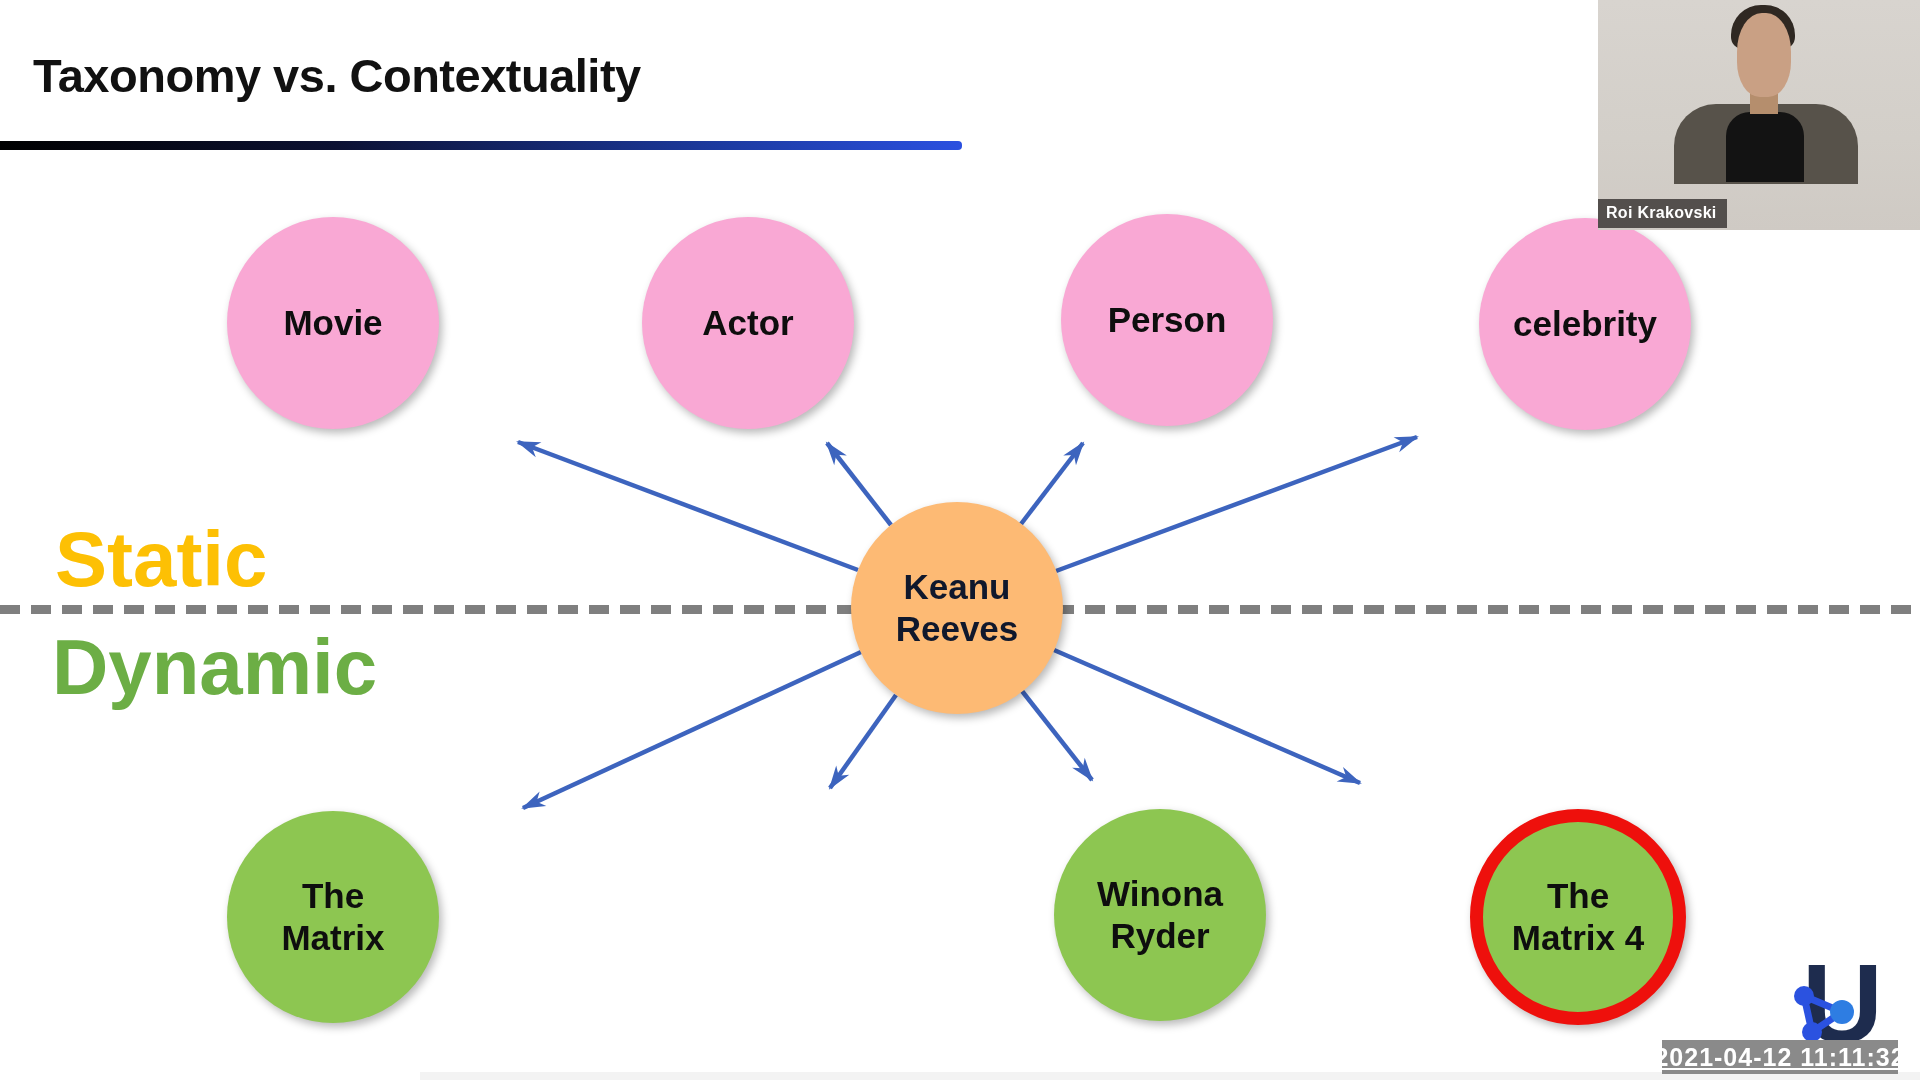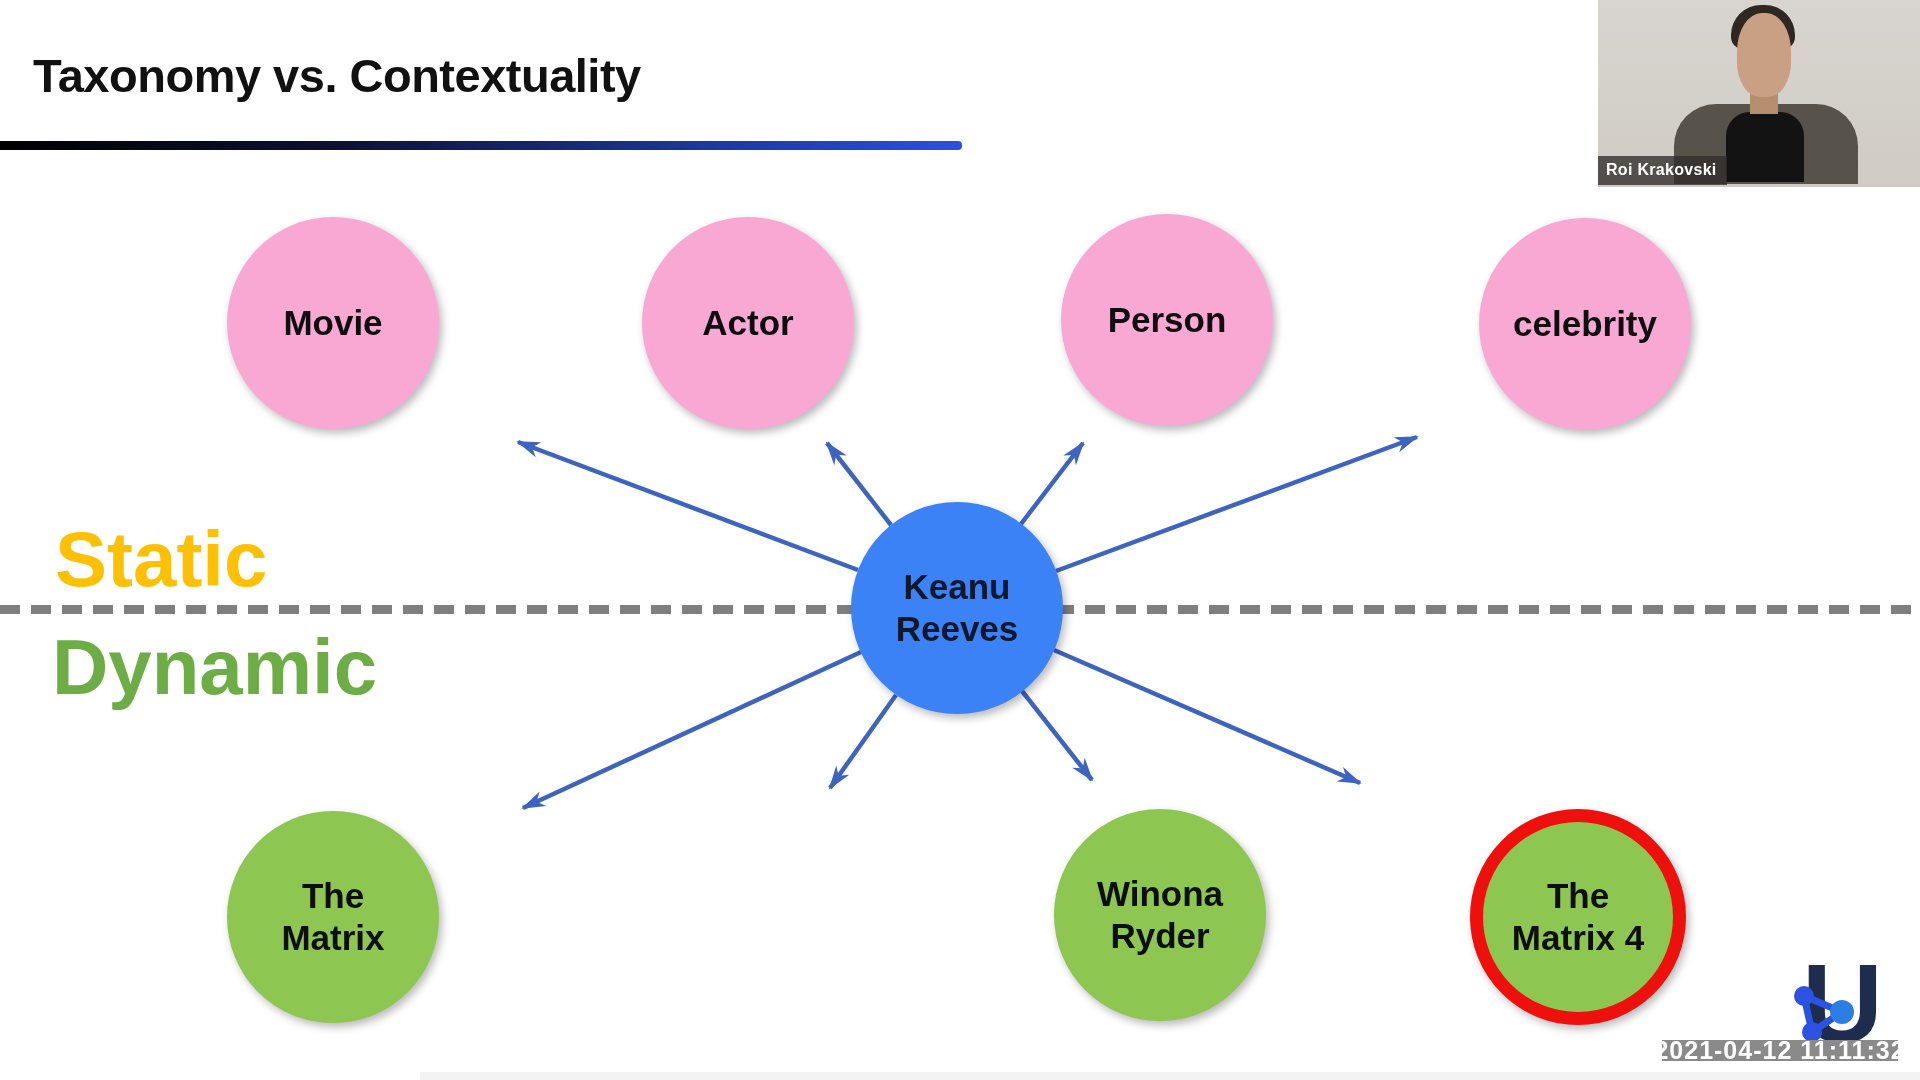--- a/index.html
+++ b/index.html
@@ -43,29 +43,29 @@
   .node{
     position:absolute;width:212px;height:212px;border-radius:50%;
     display:flex;align-items:center;justify-content:center;text-align:center;
     font-size:35px;font-weight:800;color:#0e0e0e;line-height:1.2;
     box-shadow:3px 4px 8px rgba(0,0,0,0.28);
     z-index:3;box-sizing:border-box;
   }
   .node-label{white-space:pre-line;}
   .node.yellow{background:#f9a8d4;}
   .node.green{background:#8dc651;justify-content:center;}
-  .node.center-node{background:#3b82f6;color:#10182c;}
+  .node.center-node{background:#fdba74;color:#10182c;}
   .node.ring{
     width:216px;height:216px;
     border:13px solid #ee100c;background:#8dc651;
   }
 
   
   .webcam{
-    position:absolute;left:1598px;top:0;width:322px;height:187px;
+    position:absolute;left:1598px;top:0;width:322px;height:230px;
     background:linear-gradient(180deg,#d8d4cf 0%,#d3cfc9 60%,#cfcac4 100%);
     overflow:hidden;z-index:5;
   }
   .wc-hair{
     position:absolute;left:133px;top:5px;width:64px;height:44px;
     background:#2f2822;border-radius:30px 30px 12px 12px;
   }
   .wc-face{
     position:absolute;left:139px;top:13px;width:54px;height:84px;
     background:#c9a084;border-radius:46% 46% 42% 42%;
@@ -89,21 +89,21 @@
     letter-spacing:0.3px;
   }
 
   
   .logo-u{
     position:absolute;left:1802px;top:948px;z-index:5;
     font-size:112px;font-weight:800;color:#1e2c4e;line-height:1;
   }
   .logo-net{position:absolute;left:1786px;top:980px;z-index:6;}
   .timestamp{
-    position:absolute;left:1662px;top:1040px;width:236px;height:21px;
+    position:absolute;left:1662px;top:1040px;width:236px;height:34px;
     background:#8a8a8a;color:#ffffff;z-index:7;
     display:flex;align-items:center;justify-content:center;
     font-size:25px;font-weight:700;letter-spacing:1px;white-space:nowrap;text-decoration:underline;
   }
 
   .bottom-strip{
     position:absolute;left:420px;bottom:0;width:1500px;height:8px;
     background:#f3f3f3;z-index:0;
   }
 </style>

